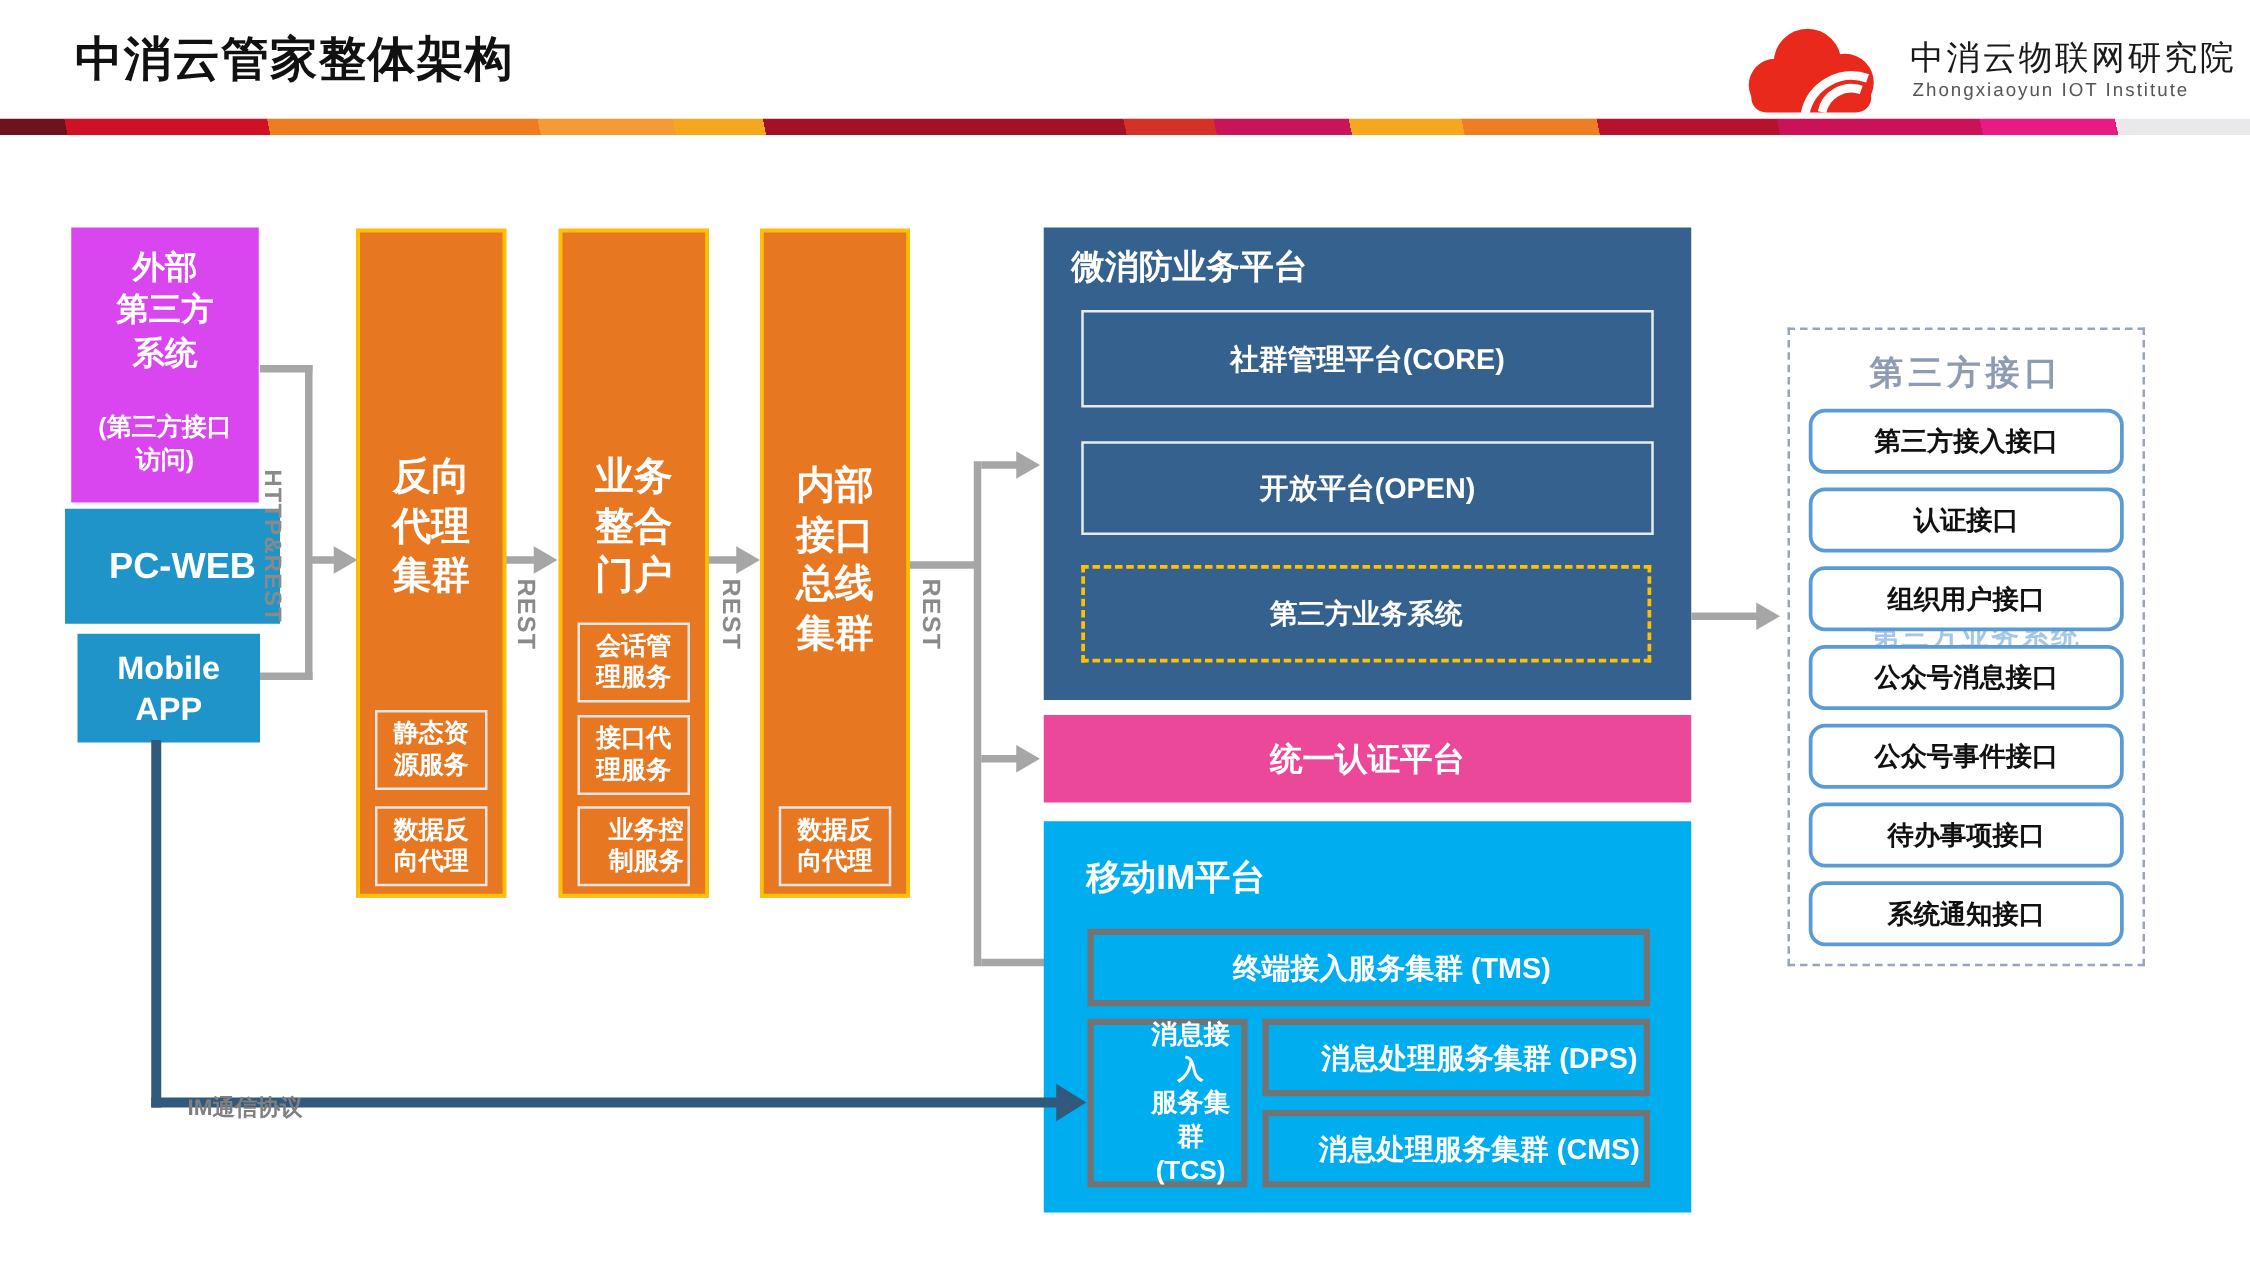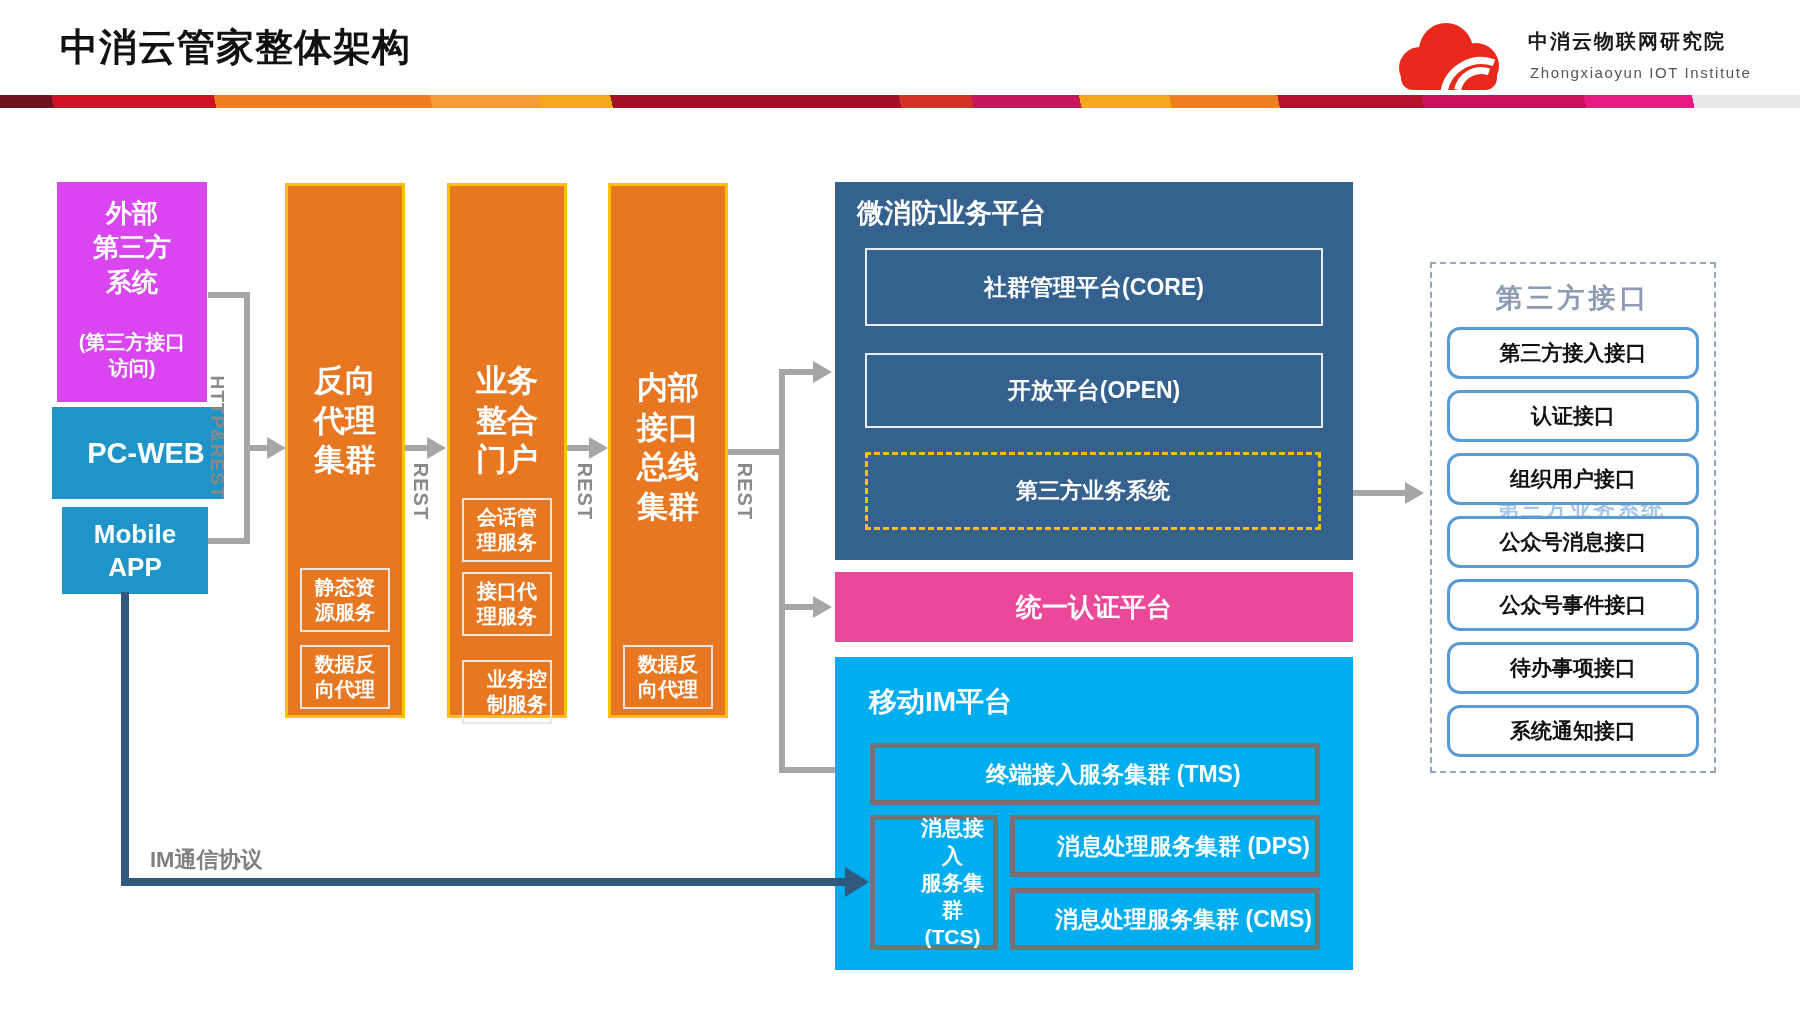--- a/index.html
+++ b/index.html
@@ -12,21 +12,21 @@
 
   
   .page-title{left:60px;top:22px;font-size:38px;font-weight:bold;color:#111;letter-spacing:1px;}
   .ribbon{left:0;top:95px;width:1800px;height:13px;
     background:linear-gradient(78deg,
       #6e1220 0%,#6e1220 3%,#cf1126 3%,#cf1126 12%,#ee7c22 12%,#ee7c22 24%,
       #f49b37 24%,#f49b37 30%,#f5a81e 30%,#f5a81e 34%,#a31126 34%,#a31126 50%,
       #d43227 50%,#d43227 54%,#c8155a 54%,#c8155a 60%,#f5a81e 60%,#f5a81e 65%,
       #ef7d23 65%,#ef7d23 71%,#b5122d 71%,#b5122d 79%,#cb1158 79%,#cb1158 88%,
       #e81a84 88%,#e81a84 94%,#e9e9ec 94%,#e9e9ec 100%);}
-  .logo-cn{left:1528px;top:28px;font-size:20px;font-weight:bold;color:#1a1a1a;letter-spacing:2px;}
+  .logo-cn{left:1528px;top:28px;font-size:27px;font-weight:normal;color:#1a1a1a;letter-spacing:2px;}
   .logo-en{left:1530px;top:64px;font-size:15px;color:#555;letter-spacing:1.6px;}
 
   
   .ext-box{left:57px;top:182px;width:150px;height:220px;background:#d946ef;
            display:flex;flex-direction:column;align-items:center;text-align:center;}
   .ext-main{margin-top:14px;font-size:26px;line-height:1.32;}
   .ext-note{margin-top:30px;font-size:20px;line-height:1.3;}
   .client-box{background:#1f94c8;}
   .pcweb{left:52px;top:407px;width:156px;height:92px;font-size:29px;padding-left:16px;}
   .mobile{left:62px;top:507px;width:146px;height:87px;font-size:26px;line-height:1.25;}
@@ -57,21 +57,21 @@
   .ghost{left:1497px;top:494px;font-size:22px;font-weight:bold;color:#8fb9e0;opacity:.8;letter-spacing:2px;z-index:0;}
 
   
   .line{background:#a6a6a6;}
   .ah{width:0;height:0;border-top:11px solid transparent;border-bottom:11px solid transparent;
       border-left:19px solid #a6a6a6;}
   .rot-label{font-size:20px;font-weight:bold;color:#8a8a8a;text-align:center;transform:rotate(90deg);letter-spacing:1px;}
   .nline{background:#31597d;}
   .nah{width:0;height:0;border-top:15px solid transparent;border-bottom:15px solid transparent;
        border-left:24px solid #31597d;}
-  .flow-label{font-size:22px;font-weight:bold;color:#7f7f7f;}
+  .flow-label{font-size:18px;font-weight:bold;color:#7f7f7f;margin-top:29px;}
 </style>
 </head>
 <body>
 
 <div id="stage">
 
   <div class="abs page-title">中消云管家整体架构</div>
   <svg class="abs" style="left:1388px;top:18px;" width="122" height="78" viewBox="0 0 122 78">
     <g fill="#e8291c">
       <circle cx="32" cy="50" r="21"></circle>
@@ -121,21 +121,21 @@
   <div class="abs rot-label" style="left:382px;top:480px;width:76px;">REST</div>
 
   <div class="abs bar" style="left:447px;">
     <div class="abs bar-title cfw pre" style="top:175px;">业务
 整合
 门户</div>
     <div class="abs sub-box cfw center pre" style="top:312px;">会话管
 理服务</div>
     <div class="abs sub-box cfw center pre" style="top:386px;">接口代
 理服务</div>
-    <div class="abs sub-box cfw center pre" style="top:474px;padding-left:20px;">业务控
+    <div class="abs sub-box cfw center pre" style="top:459px;padding-left:20px;">业务控
 制服务</div>
   </div>
 
   <div class="abs line" style="left:567px;top:445px;width:24px;height:6px;"></div>
   <div class="abs ah" style="left:589px;top:437px;"></div>
   <div class="abs rot-label" style="left:546px;top:480px;width:76px;">REST</div>
 
   <div class="abs bar" style="left:608px;">
     <div class="abs bar-title cfw pre" style="top:182px;">内部
 接口

